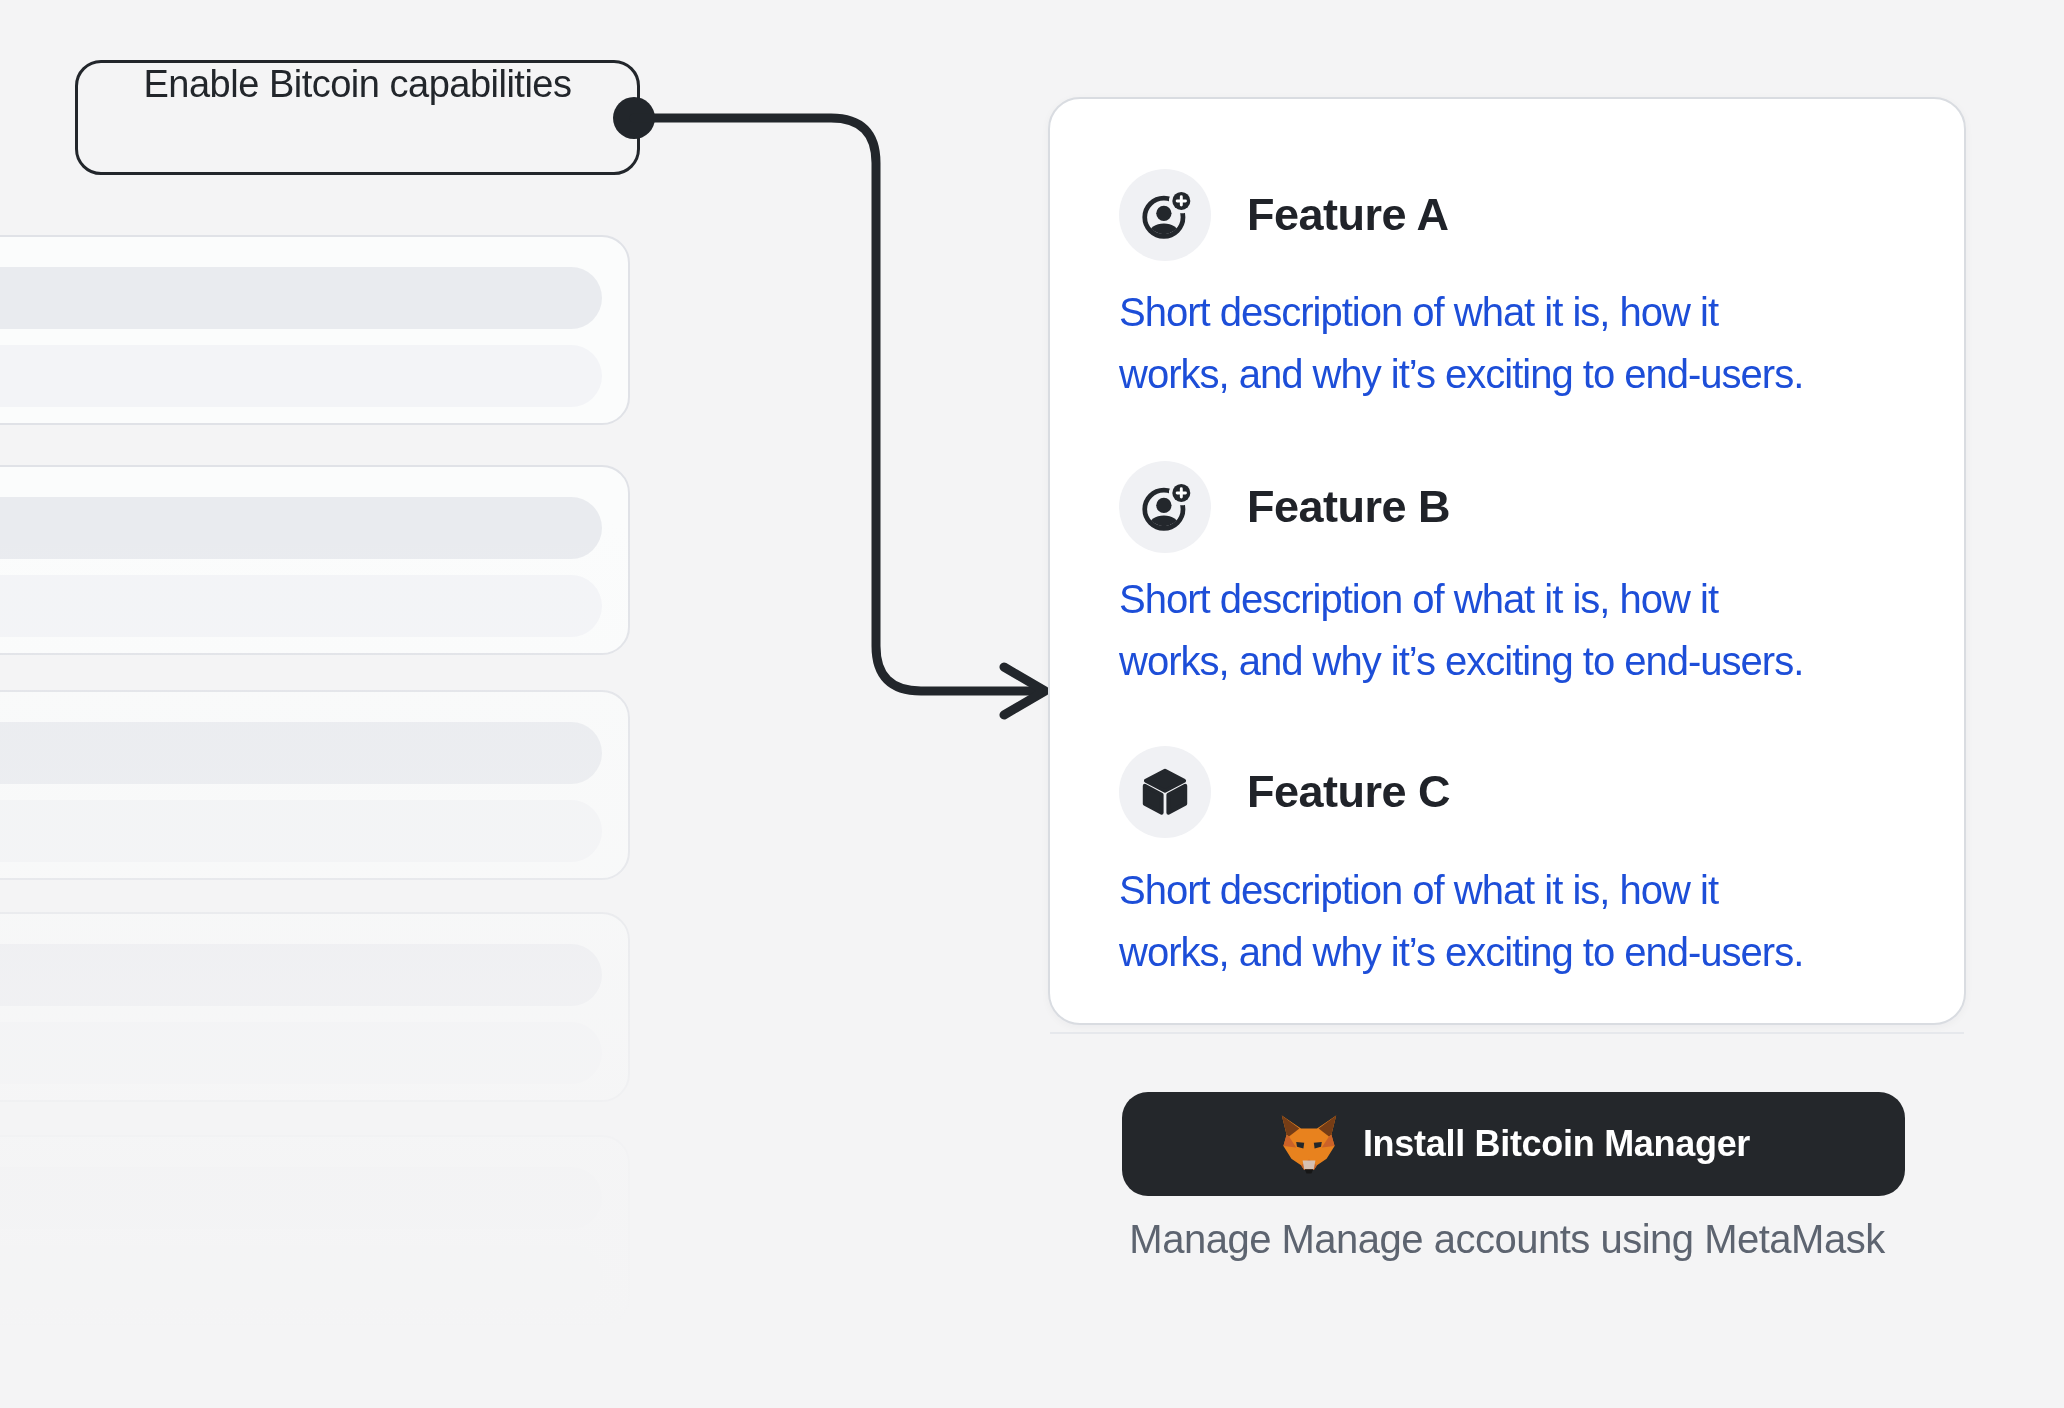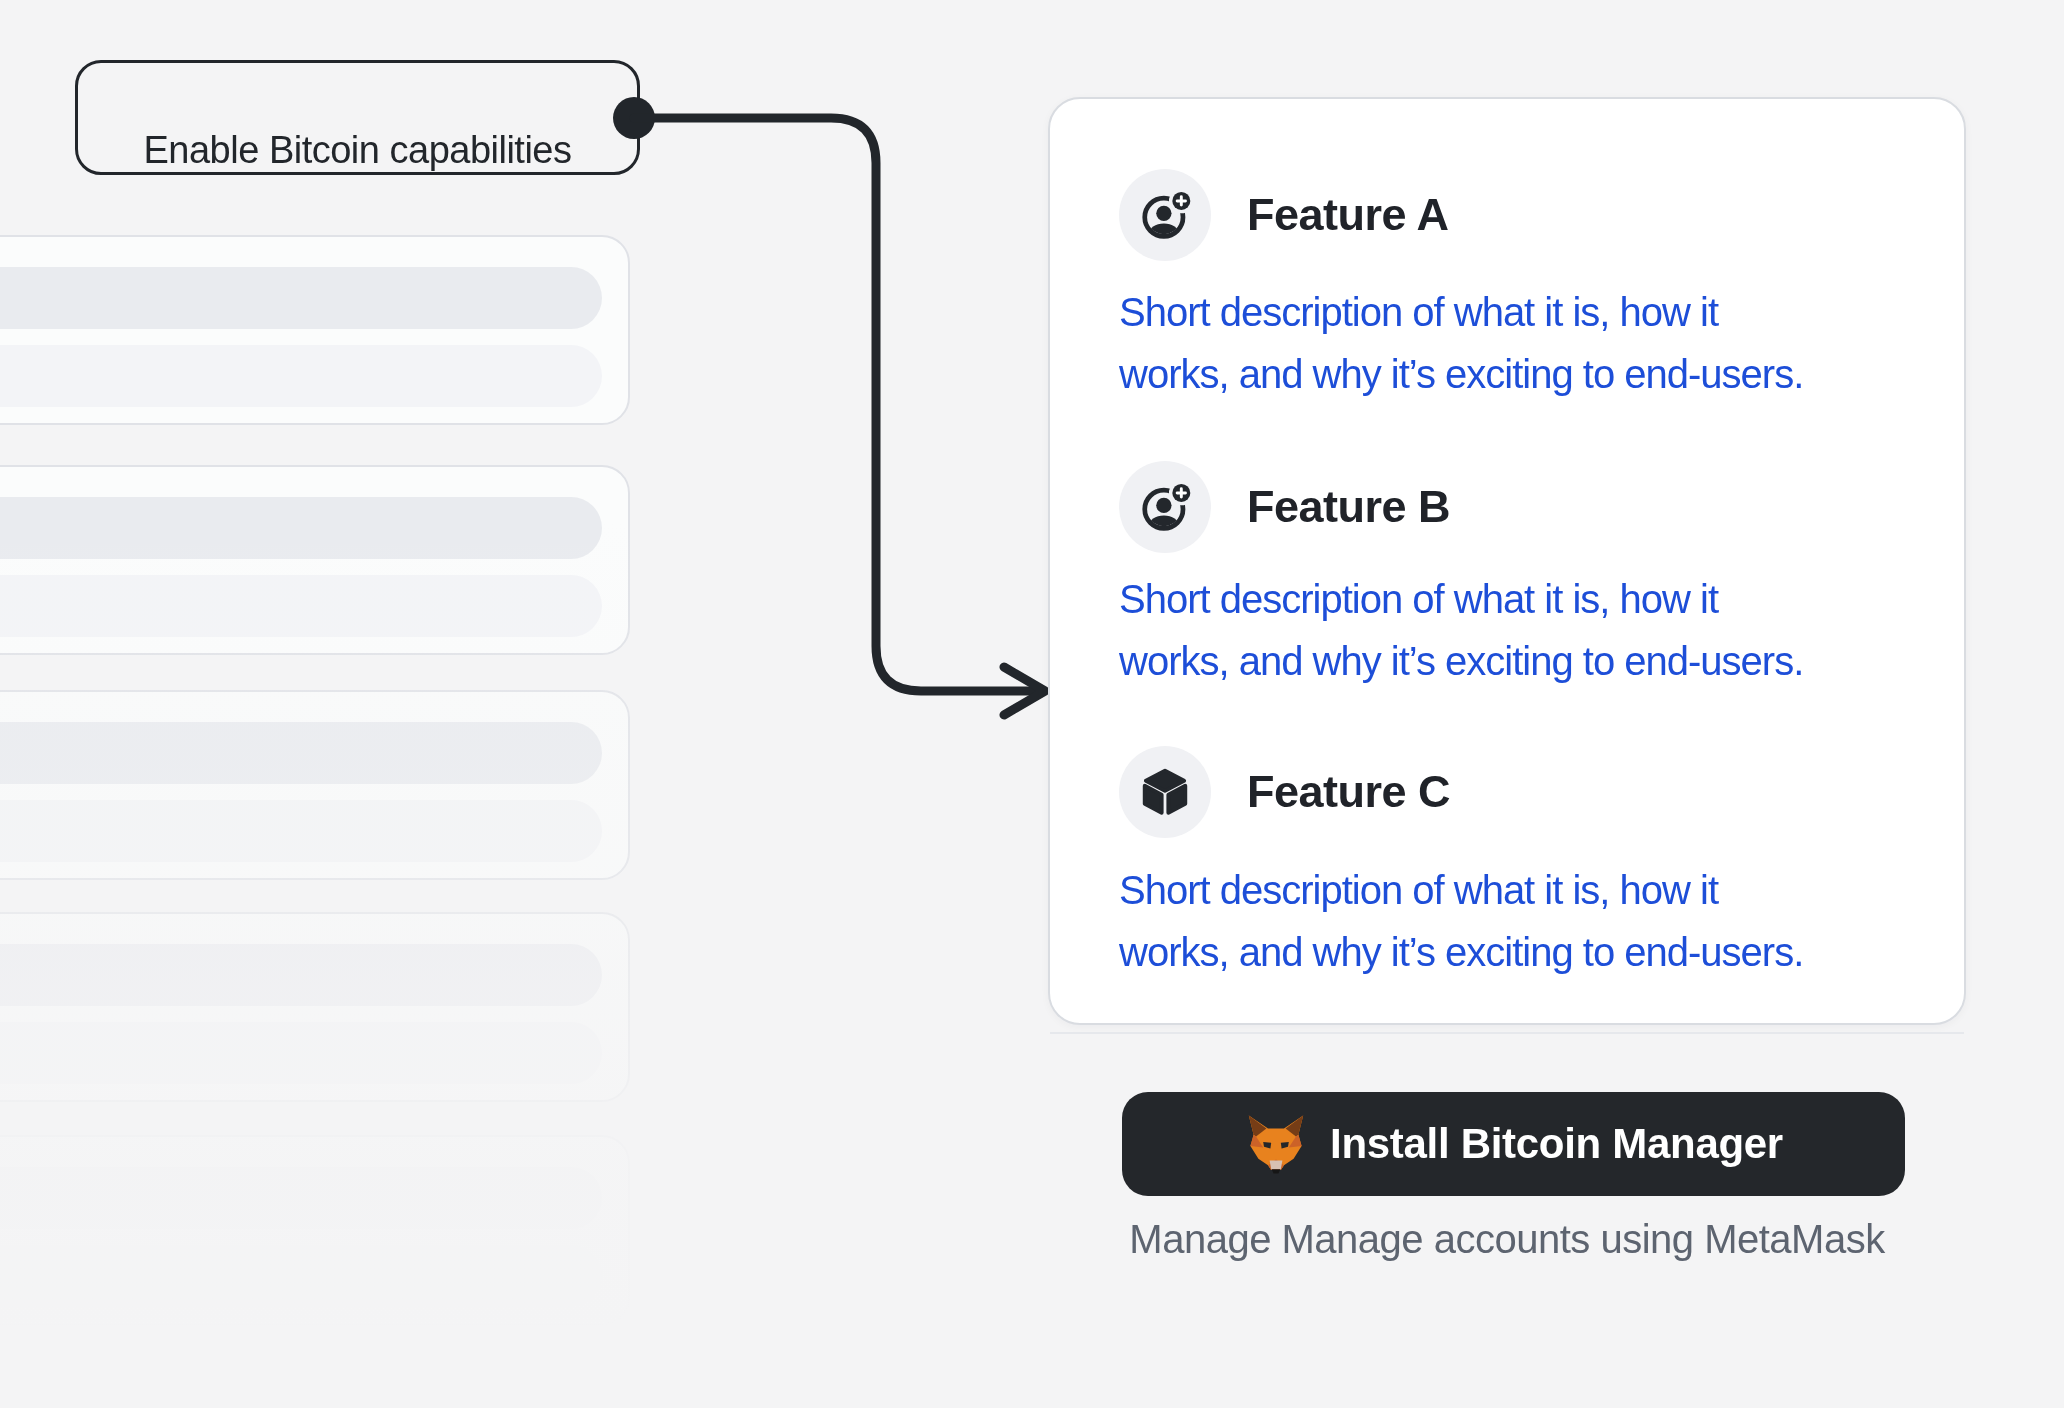--- a/index.html
+++ b/index.html
@@ -6,21 +6,21 @@
   body{
     width:2064px;height:1408px;position:relative;overflow:hidden;
     background:#f4f4f5;
     font-family:"Liberation Sans", sans-serif;
     color:#22262b;
   }
   
   .callout{
     position:absolute;left:75px;top:60px;width:565px;height:115px;
     border:3px solid #22262b;border-radius:26px;
-    display:flex;align-items:flex-end;justify-content:center;
+    display:flex;align-items:flex-start;justify-content:center;
     font-size:38px;font-weight:500;letter-spacing:-0.5px;color:#22262b;
     background:transparent;box-sizing:border-box;
   }
   
   .connector{position:absolute;left:0;top:0;pointer-events:none;}
   
   .skel-card{
     position:absolute;left:-70px;width:700px;height:190px;
     background:#fbfcfc;border:2px solid #e0e2e7;border-radius:28px;
     box-sizing:border-box;
@@ -48,21 +48,21 @@
   .f-desc{
     position:absolute;left:69px;color:#1d4ed8;font-size:40px;line-height:62px;
     letter-spacing:-1px;white-space:nowrap;
   }
   .divider{position:absolute;left:0;top:933px;width:100%;height:2px;background:#e6e8ec;}
   .install-btn{
     position:absolute;left:72px;top:993px;width:783px;height:104px;
     background:#24272b;border:none;border-radius:26px;cursor:pointer;
     display:flex;align-items:center;justify-content:center;gap:22px;
     color:#ffffff;font-family:"Liberation Sans", sans-serif;
-    font-size:42px;font-weight:700;letter-spacing:-0.3px;
+    font-size:36px;font-weight:700;letter-spacing:-0.3px;
   }
   .caption{
     position:absolute;left:0;top:1118px;width:100%;text-align:center;
     color:#5d6470;font-size:40px;letter-spacing:-0.5px;
   }
 </style>
 </head>
 <body>
 
 <div>

